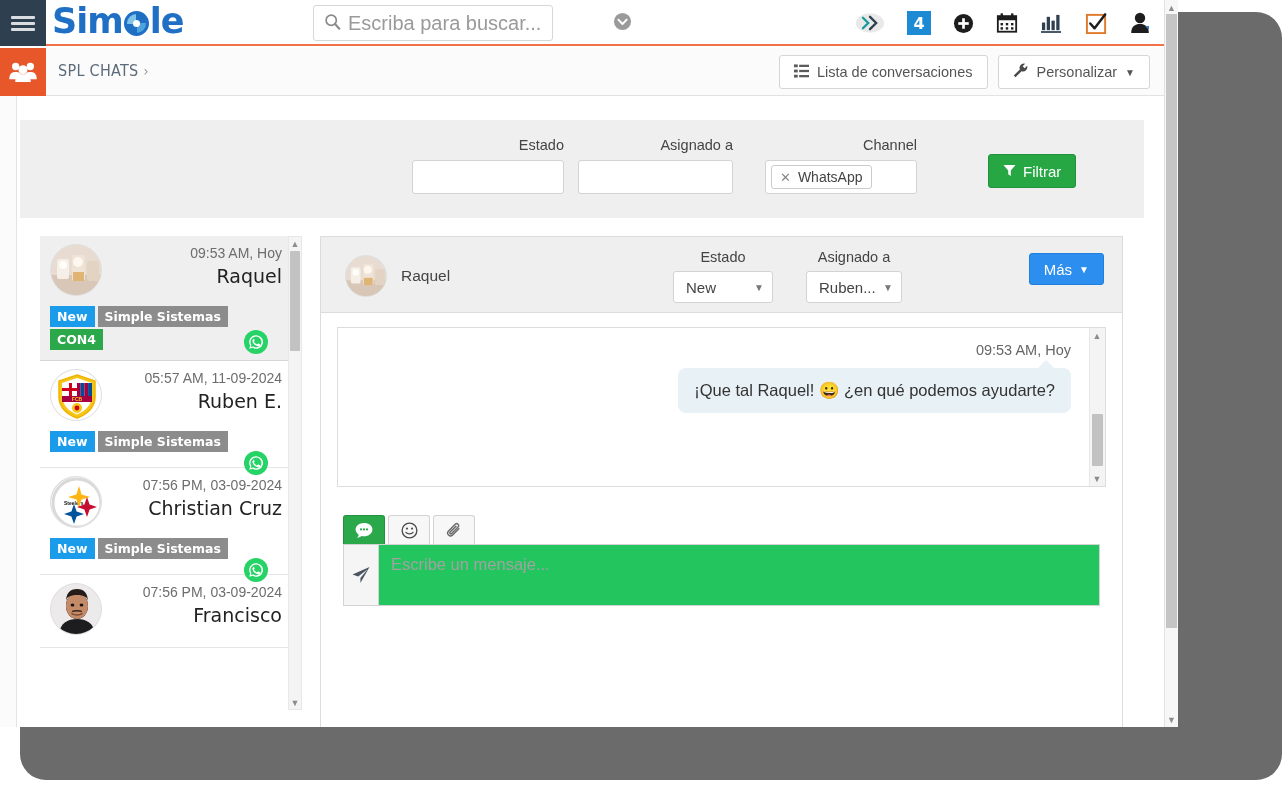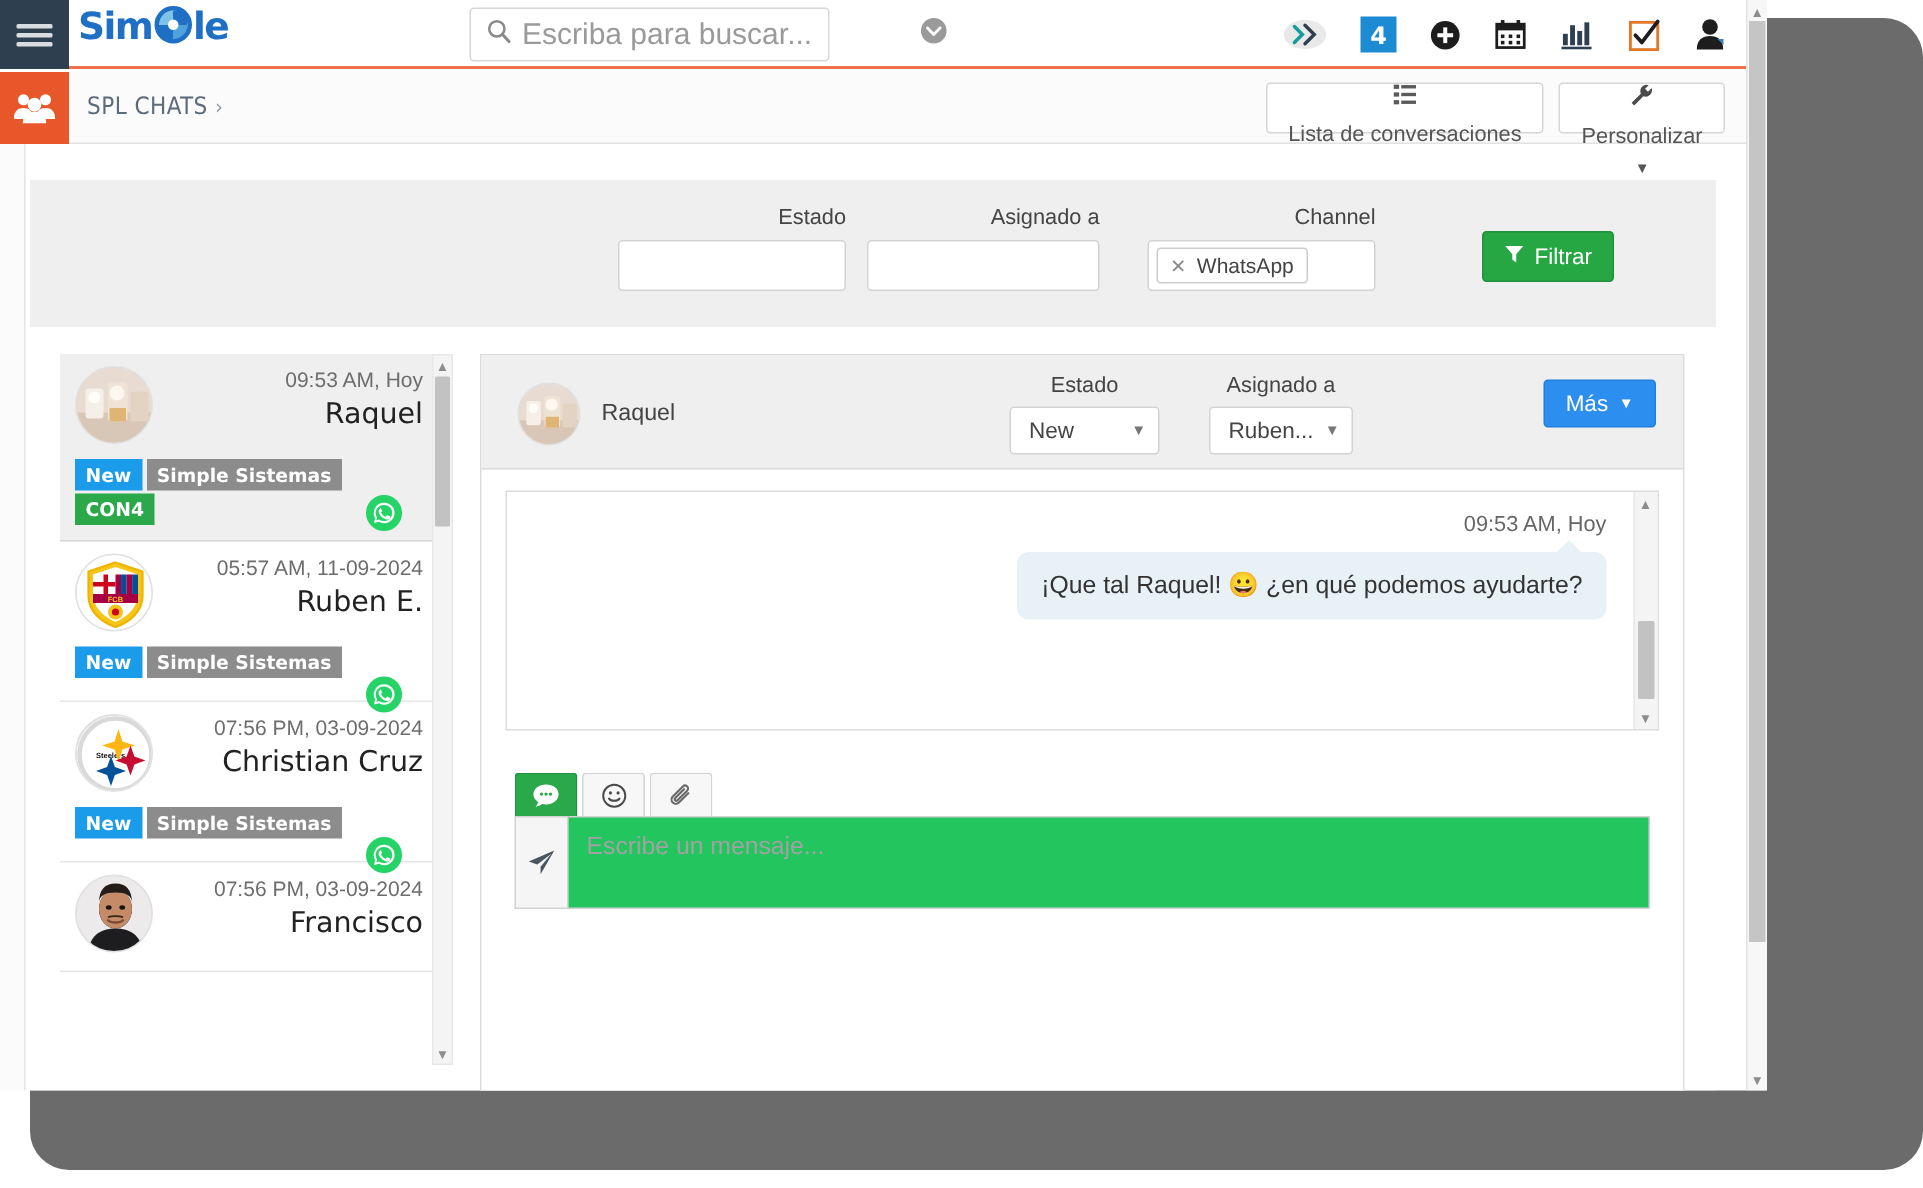--- a/index.html
+++ b/index.html
@@ -41,21 +41,21 @@
     background: #2e3f50;
     display: flex; align-items: center; justify-content: center;
     cursor: pointer;
   }
   #hamburger-block .bar {
     display: block; width: 24px; height: 3px;
     background: #d9dde2; margin: 3px 0; border-radius: 1px;
   }
   #logo {
     position: absolute; left: 52px; top: 1px;
-    font-size: 25px; font-weight: bold; letter-spacing: -1px;
+    font-size: 35px; font-weight: bold; letter-spacing: -1px;
     color: #1f6fc4; font-family: "DejaVu Sans", sans-serif;
     user-select: none;
   }
   .logo-o {
     display: inline-block; width: 25px; height: 25px;
     border-radius: 50%;
     background: conic-gradient(#1f6fc4 0 25%, #4fa3dd 25% 50%, #1f6fc4 50% 75%, #7fc3e8 75% 100%);
     position: relative; top: 3px; margin: 0 1px;
     border: 3px solid #1f6fc4;
   }
@@ -118,21 +118,20 @@
   #crumb-actions {
     position: absolute; right: 14px; top: 7px;
     display: flex; gap: 10px;
   }
   .crumb-btn {
     height: 34px; padding: 0 14px;
     background: #ffffff; border: 1px solid #d6d6d6; border-radius: 3px;
     display: flex; align-items: center; gap: 8px;
     font-size: 14.5px; color: #555; cursor: pointer;
     font-family: "Liberation Sans", sans-serif;
-    flex-direction: column;
   }
 
   
   #filterstrip {
     position: absolute; left: 20px; top: 120px;
     width: 1124px; height: 98px;
     background: #efefef;
   }
   .filt-group { position: absolute; top: 17px; }
   .filt-label {

